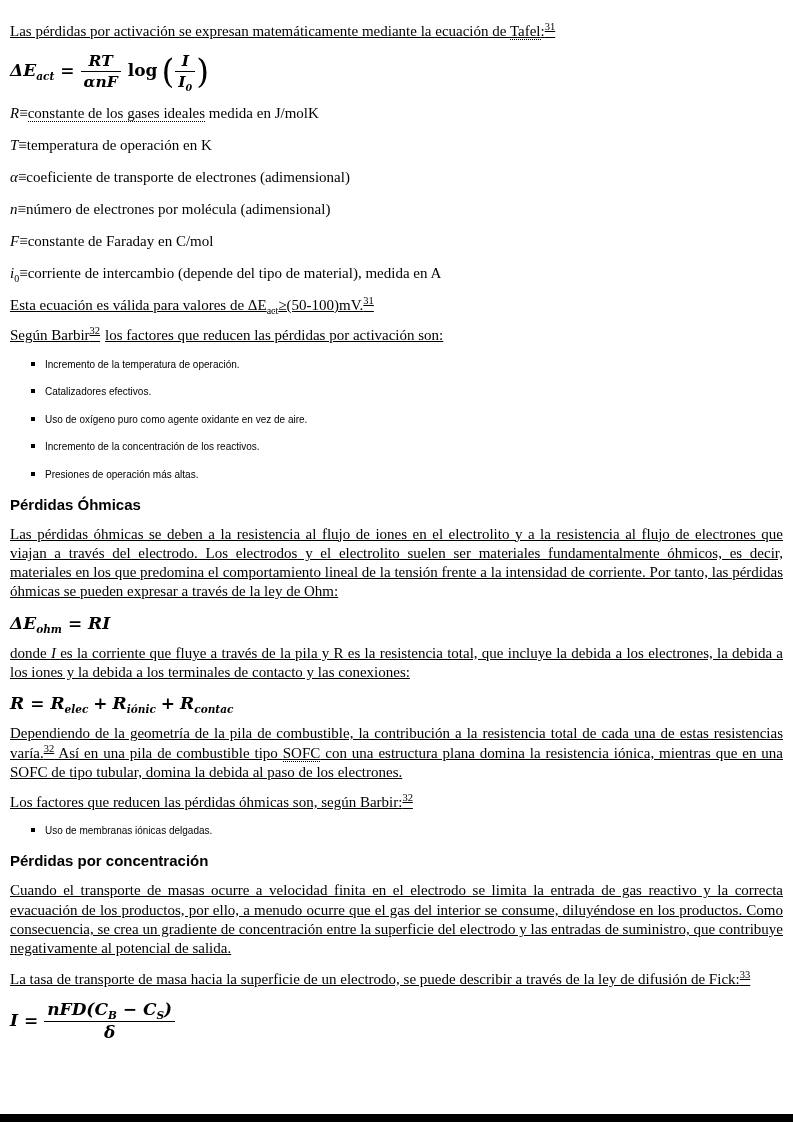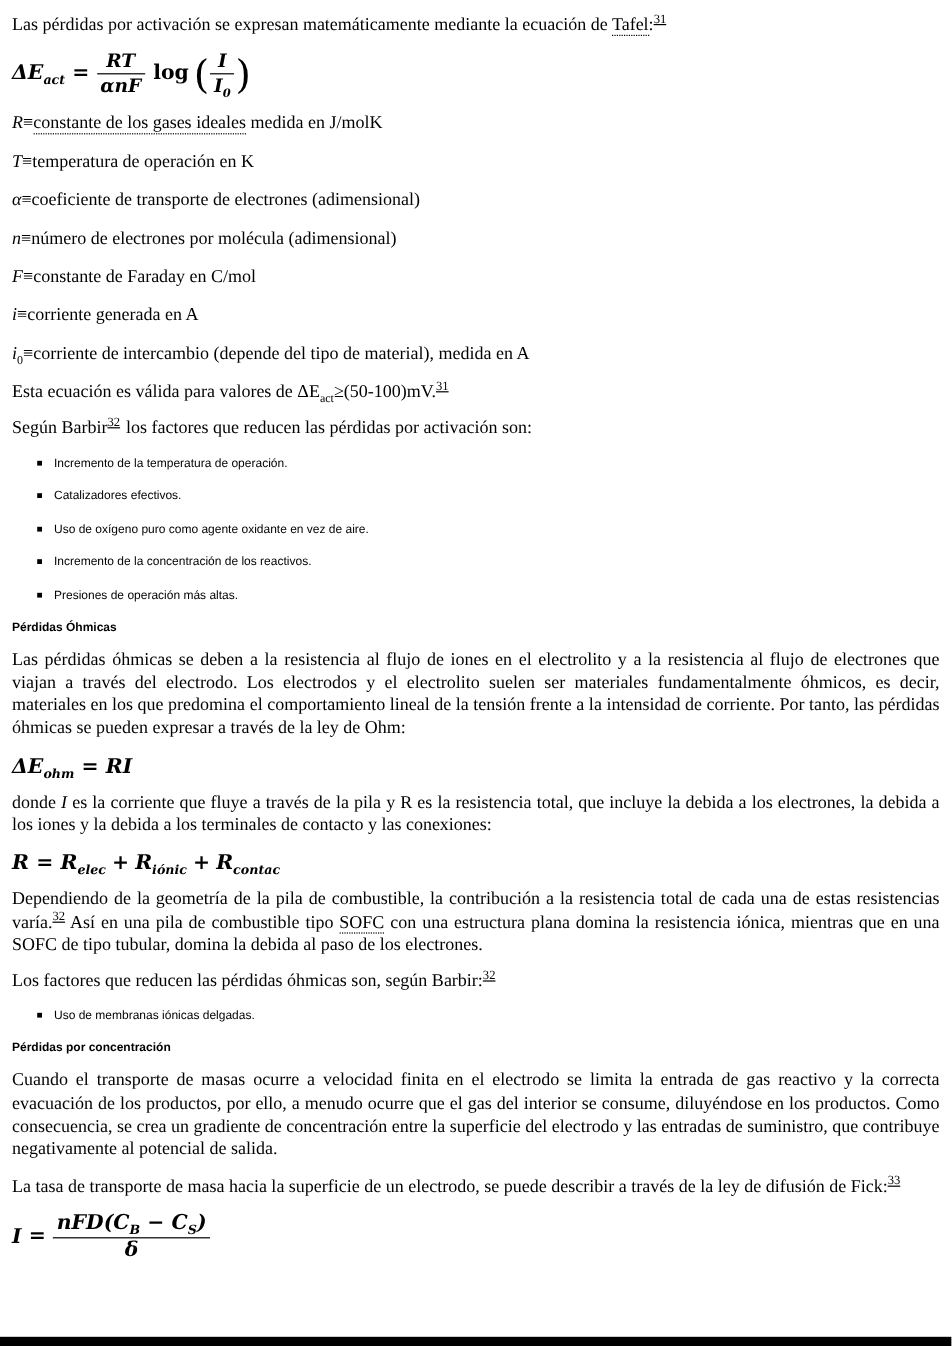--- a/index.html
+++ b/index.html
@@ -6,21 +6,21 @@
   html, body { margin: 0; padding: 0; }
   body {
     width: 793px; height: 1122px;
     background: #fff; color: #000;
     font-family: "Liberation Serif", serif;
     font-size: 15px;
     position: relative;
     overflow: hidden;
   }
   .page { padding: 12px 10px 0 10px; }
-  p.body { margin: 0 0 11px; line-height: 19.3px; text-align: justify; }
+  p.body { margin: 10px 0 11px; line-height: 19.3px; text-align: justify; text-decoration: underline; }
   p.defline { margin: 12px 0 8px; line-height: 20px; }
   .sym { font-style: italic; }
   .linkword { border-bottom: 1px dotted #000; cursor: pointer; }
   sup.ref { font-size: 10.5px; line-height: 0; text-decoration: underline; cursor: pointer; }
   sub.txtsub { font-size: 10px; line-height: 0; }
   .gap { margin-left: 5px; }
 
   
   .math {
     font-family: "DejaVu Serif", serif;
@@ -41,40 +41,39 @@
   ul.plainlist {
     list-style: none;
     margin: 2px 0 14px; padding: 0 0 0 21px;
     font-family: "Liberation Sans", sans-serif;
     font-size: 10px;
   }
   ul.plainlist li { margin: 0 0 12.5px; line-height: 15px; position: relative; padding-left: 14px; }
   ul.plainlist li .bullet { position: absolute; left: 0; top: 5px; width: 4px; height: 4px; background: #000; }
   h3.sect {
     font-family: "Liberation Sans", sans-serif;
-    font-size: 10px; font-weight: bold;
+    font-size: 15px; font-weight: bold;
     margin: 6px 0 12px;
   }
   .bottom-bar { position: absolute; left: 0; bottom: 0; width: 100%; height: 8px; background: #000; }
 </style>
 </head>
 <body>
 
 <div class="page">
 
   <p class="body"><span>Las pérdidas por activación se expresan matemáticamente mediante la ecuación de </span><span class="linkword">Tafel</span><span>:</span><sup class="ref">31</sup></p>
 
   <div class="math"><span><span>ΔE</span><sub>act</sub></span><span class="rel">=</span><span class="frac"><span class="num">RT</span><span class="den">αnF</span></span><span class="op">log</span><span class="bigparen">(</span><span class="frac"><span class="num">I</span><span class="den"><span>I</span><sub>0</sub></span></span><span class="bigparen">)</span></div>
 
   <p class="defline"><span class="sym">R</span><sub class="txtsub"></sub><span>≡</span><span class="linkword">constante de los gases ideales</span><span> medida en J/molK</span></p>
   <p class="defline"><span class="sym">T</span><sub class="txtsub"></sub><span>≡</span><span class="linkword"></span><span>temperatura de operación en K</span></p>
   <p class="defline"><span class="sym">α</span><sub class="txtsub"></sub><span>≡</span><span class="linkword"></span><span>coeficiente de transporte de electrones (adimensional)</span></p>
   <p class="defline"><span class="sym">n</span><sub class="txtsub"></sub><span>≡</span><span class="linkword"></span><span>número de electrones por molécula (adimensional)</span></p>
   <p class="defline"><span class="sym">F</span><sub class="txtsub"></sub><span>≡</span><span class="linkword"></span><span>constante de Faraday en C/mol</span></p>
-  <p class="defline"><span class="sym">i</span><sub class="txtsub"></sub><span>≡</span><span class="linkword"></span><span>corriente generada en A</span></p>
   <p class="defline"><span class="sym">i</span><sub class="txtsub">0</sub><span>≡</span><span class="linkword"></span><span>corriente de intercambio (depende del tipo de material), medida en A</span></p>
 
   <p class="body" style="margin-top:13px;"><span>Esta ecuación es válida para valores de ΔE</span><sub class="txtsub">act</sub><span>≥(50-100)mV.</span><sup class="ref">31</sup></p>
 
   <p class="body"><span>Según Barbir</span><sup class="ref">32</sup><span class="gap">los factores que reducen las pérdidas por activación son:</span></p>
 
   <ul class="plainlist">
     <li><span class="bullet"></span><span>Incremento de la temperatura de operación.</span></li>
     <li><span class="bullet"></span><span>Catalizadores efectivos.</span></li>
     <li><span class="bullet"></span><span>Uso de oxígeno puro como agente oxidante en vez de aire.</span></li>

